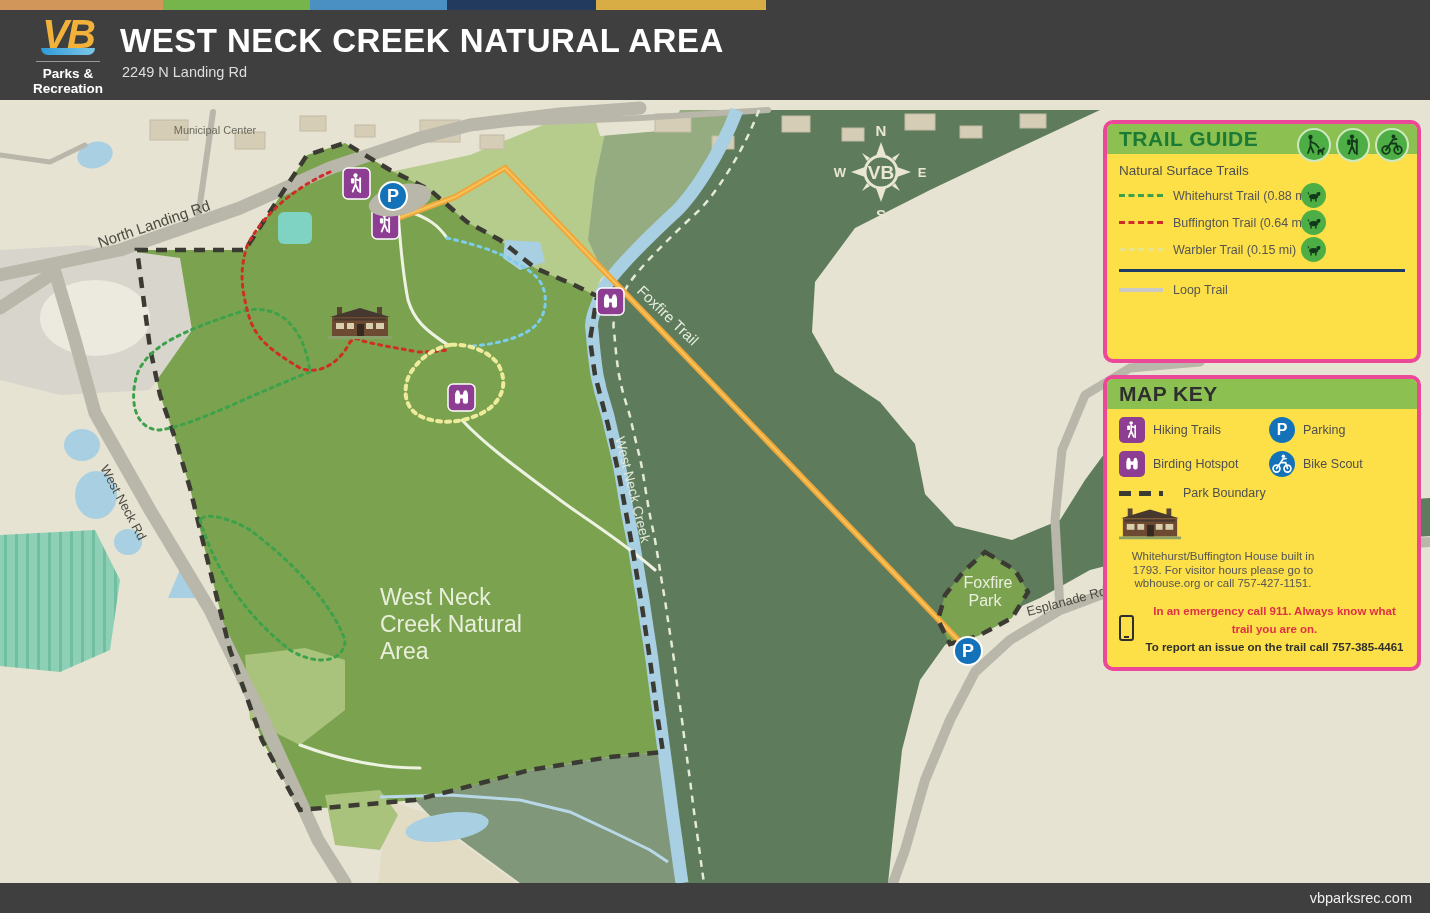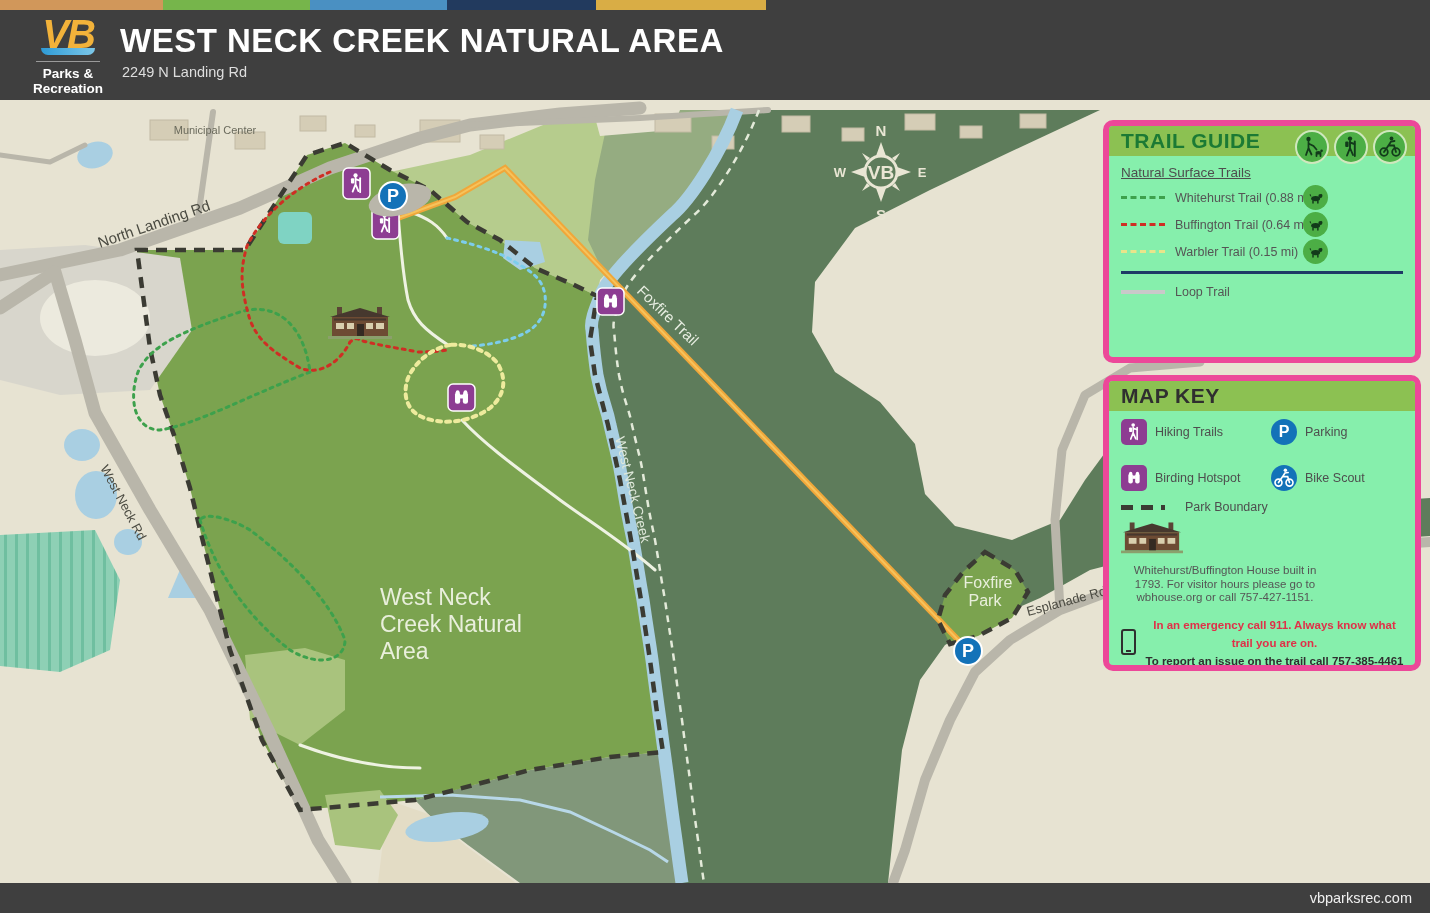--- a/index.html
+++ b/index.html
@@ -25,46 +25,46 @@
 
   
   #footer{position:absolute;left:0;top:883px;width:1430px;height:30px;background:#3f3f3f;
           color:#efefef;font-size:14.5px;line-height:30px;text-align:right;
           padding-right:18px;z-index:30;}
 
   
   #map{position:absolute;left:0;top:100px;width:1430px;height:783px;}
 
   
-  .panel{position:absolute;left:1103px;width:318px;background:#86efac;
-         border:6px solid #ec4899;border-radius:10px;overflow:hidden;z-index:20;}
+  .panel{position:absolute;left:1103px;width:318px;background:#fde047;
+         border:4px solid #ec4899;border-radius:10px;overflow:hidden;z-index:20;}
   #trail-guide{top:120px;height:243px;}
   #map-key{top:375px;height:296px;text-align:center;}
   .panel-band{height:30px;background:#8cc152;display:flex;align-items:center;padding:0 12px;}
   #tg-title{color:#1b7a34;font-weight:800;font-size:21px;letter-spacing:.5px;}
   #mk-title{color:#2f2f2f;font-weight:800;font-size:21px;letter-spacing:.5px;}
   .tg-body{padding:6px 10px 0 12px;position:relative;}
-  .tg-heading{font-size:13.5px;color:#4e4e4e;margin:3px 0 4px;text-decoration:underline;}
+  .tg-heading{font-size:13.5px;color:#4e4e4e;margin:3px 0 4px;}
   .tg-row{position:relative;height:27px;display:flex;align-items:center;}
   .swatch{width:44px;margin-right:10px;flex:none;}
   .sw-dash{border-top:3px dashed;}
   .sw-solid{border-top:4px solid;}
   .tg-label{font-size:12.5px;color:#555;white-space:nowrap;}
   .dog-badge{position:absolute;left:182px;top:1px;width:25px;height:25px;border-radius:50%;
              background:#4cae45;display:flex;align-items:center;justify-content:center;}
   .tg-divider{height:3px;background:#1e3a66;margin:6px 2px 4px 0;}
   .badge-row{position:absolute;display:flex;gap:5px;}
   #tg-top-badges{top:4px;right:8px;z-index:2;}
   #tg-paved-badges{margin-left:12px;display:flex;gap:6px;}
   .act-badge{width:34px;height:34px;border-radius:50%;background:#4cae45;
              border:2px solid #cfe8bd;display:flex;align-items:center;justify-content:center;}
   .paved-head{display:flex;align-items:center;}
 
   .mk-body{padding:8px 10px 0 12px;}
-  .mk-grid{display:grid;grid-template-columns:150px 1fr;row-gap:20px;}
+  .mk-grid{display:grid;grid-template-columns:150px 1fr;row-gap:8px;}
   .mk-item{display:flex;align-items:center;gap:8px;}
   .mk-label{font-size:12.5px;color:#4e4e4e;}
   .mk-sq{width:26px;height:26px;border-radius:5px;background:#8d3d92;flex:none;
          display:flex;align-items:center;justify-content:center;}
   .mk-circ{width:26px;height:26px;border-radius:50%;background:#1372b8;flex:none;
            display:flex;align-items:center;justify-content:center;color:#fff;
            font-weight:800;font-size:16px;}
   .mk-boundary{width:44px;height:5px;flex:none;
      background:repeating-linear-gradient(90deg,#3b3b33 0 12px,transparent 12px 20px);}
   .mk-house-row{display:flex;gap:10px;margin-top:6px;align-items:flex-start;flex-direction:column;}

